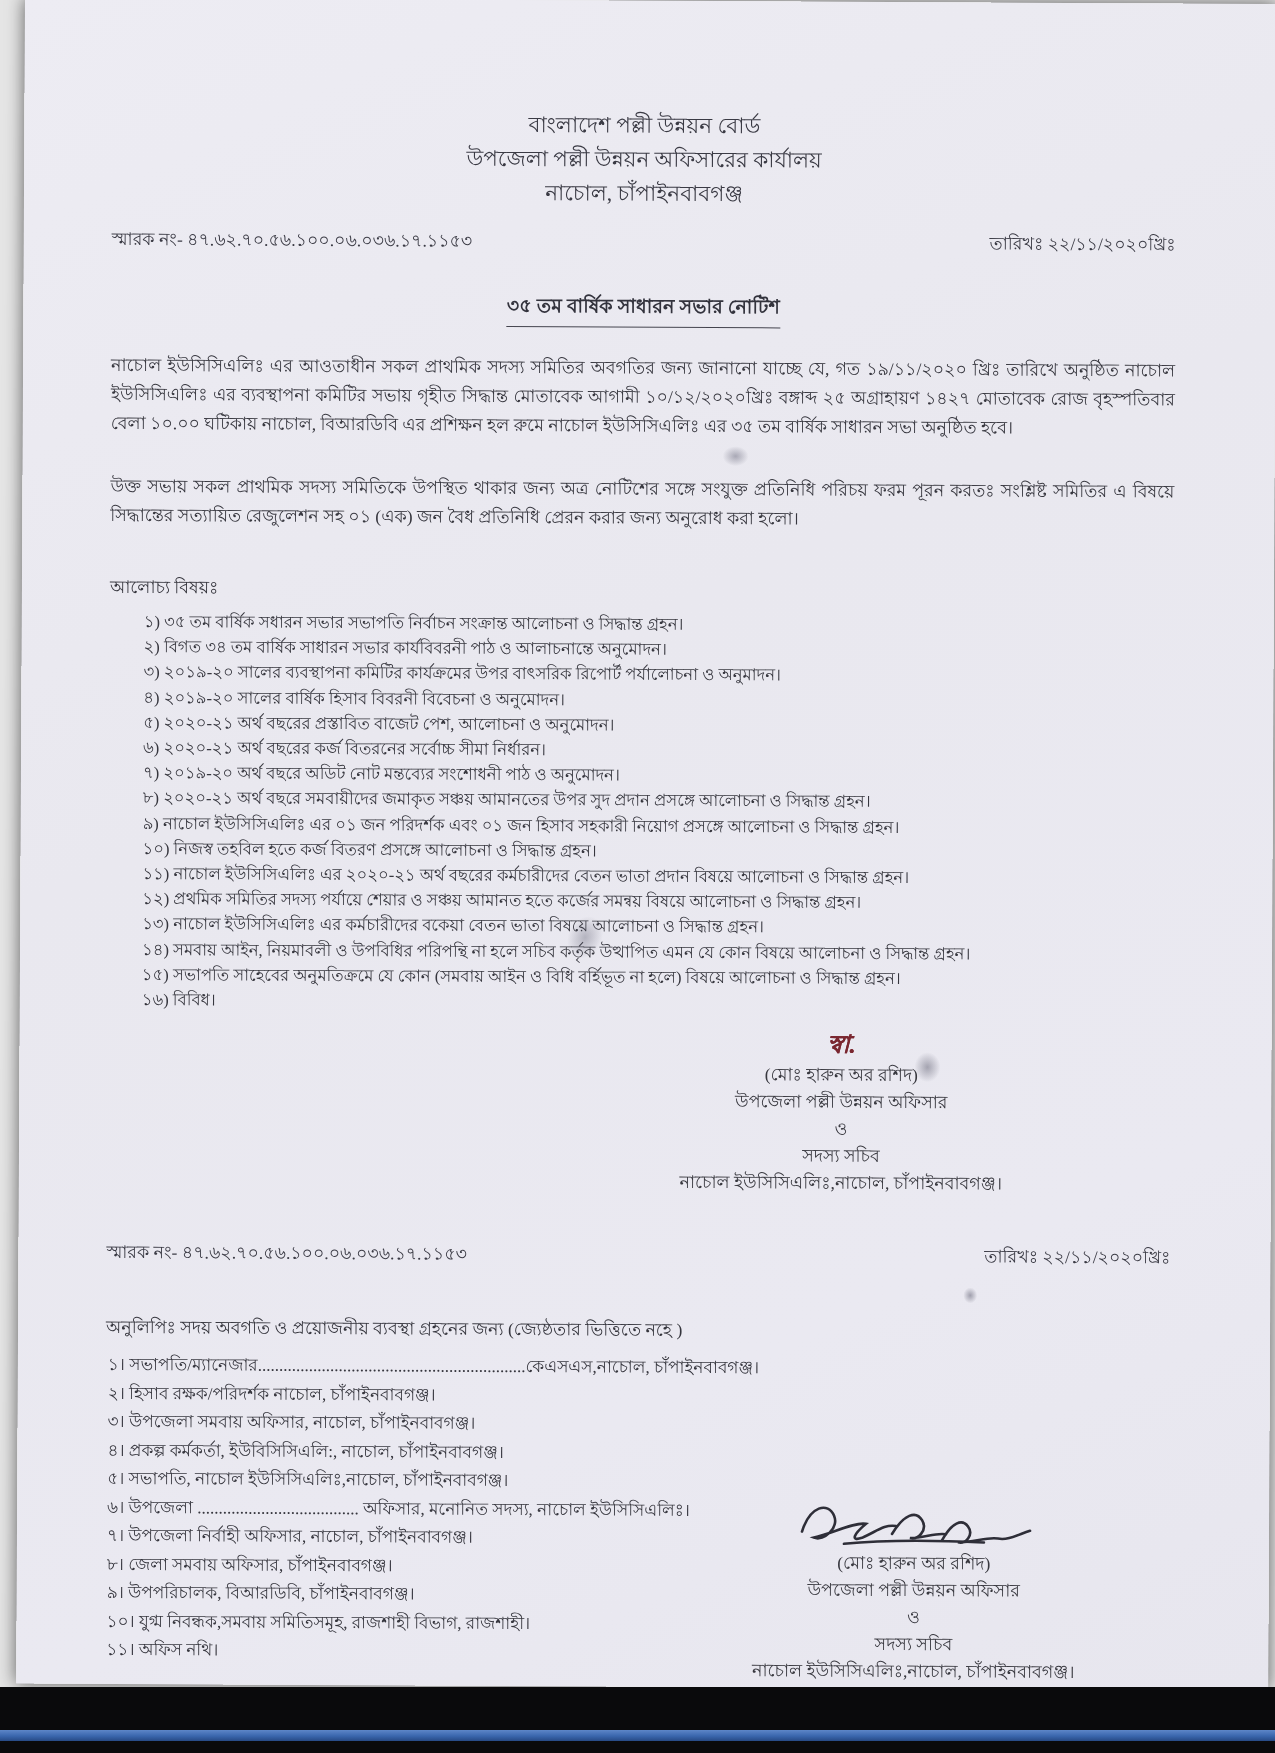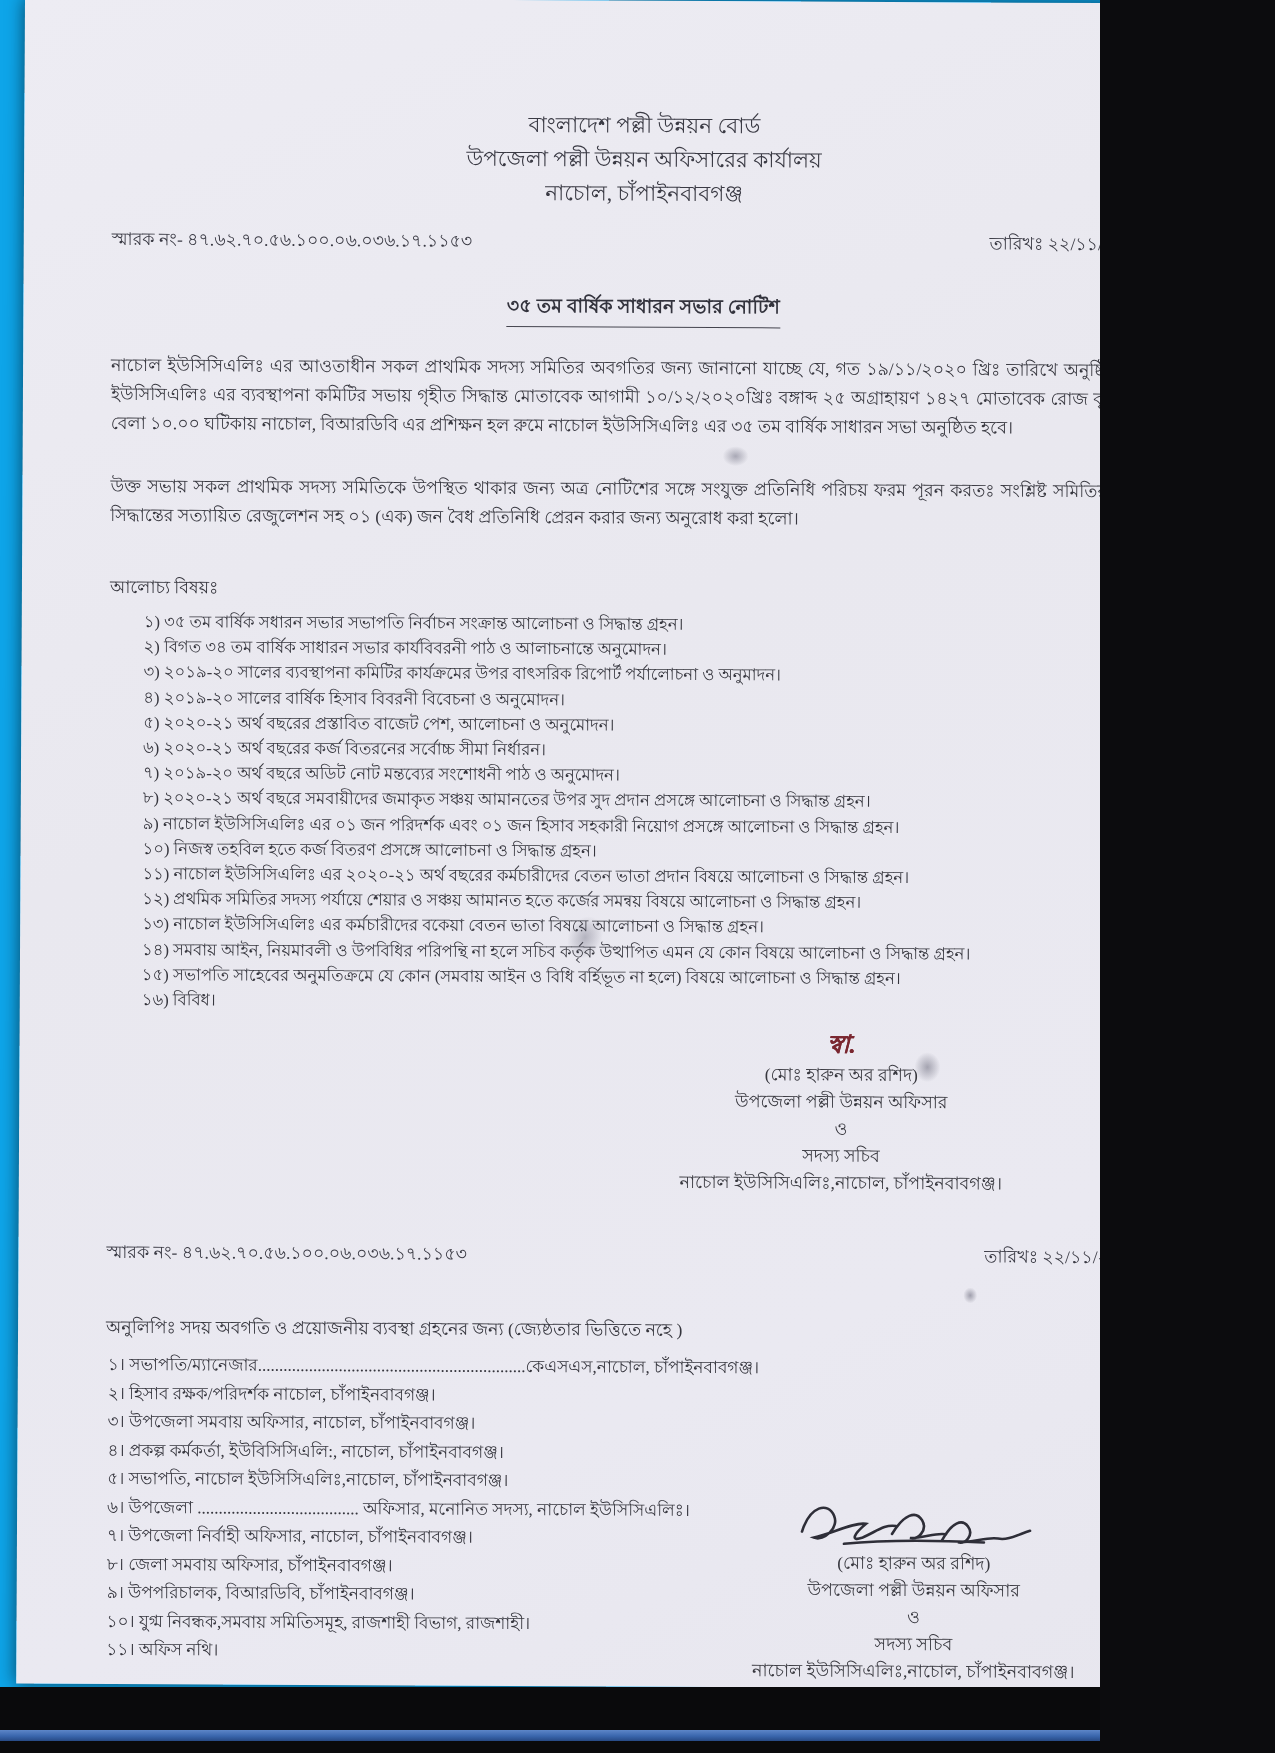--- a/index.html
+++ b/index.html
@@ -2,21 +2,21 @@
 <html><head>
 <meta charset="utf-8">
 <style>
   html,body{margin:0;padding:0;}
   body{
     width:1275px;height:1753px;
     background:#0c0c0e;
     font-family:"Liberation Serif","DejaVu Serif",serif;
     overflow:hidden;
   }
-  .scan{position:relative;width:1100px;height:1753px;background:#0ea5e9;overflow:hidden;}
+  .scan{position:relative;width:1275px;height:1753px;background:#e5e5e5;overflow:hidden;}
   .paper{
     position:absolute;left:25px;top:4px;width:1252px;height:1686px;
     background:linear-gradient(155deg,#edecf3 0%,#e9e8ef 40%,#eae9f1 75%,#e7e6ee 100%);
     transform:rotate(0.3deg);transform-origin:100% 0;
     box-sizing:border-box;
     color:#35353f;
     box-shadow:0 0 18px rgba(0,0,0,.6);
   }
   .content{padding:108px 100px 0 88px;box-sizing:border-box;}
   .center{text-align:center;}

